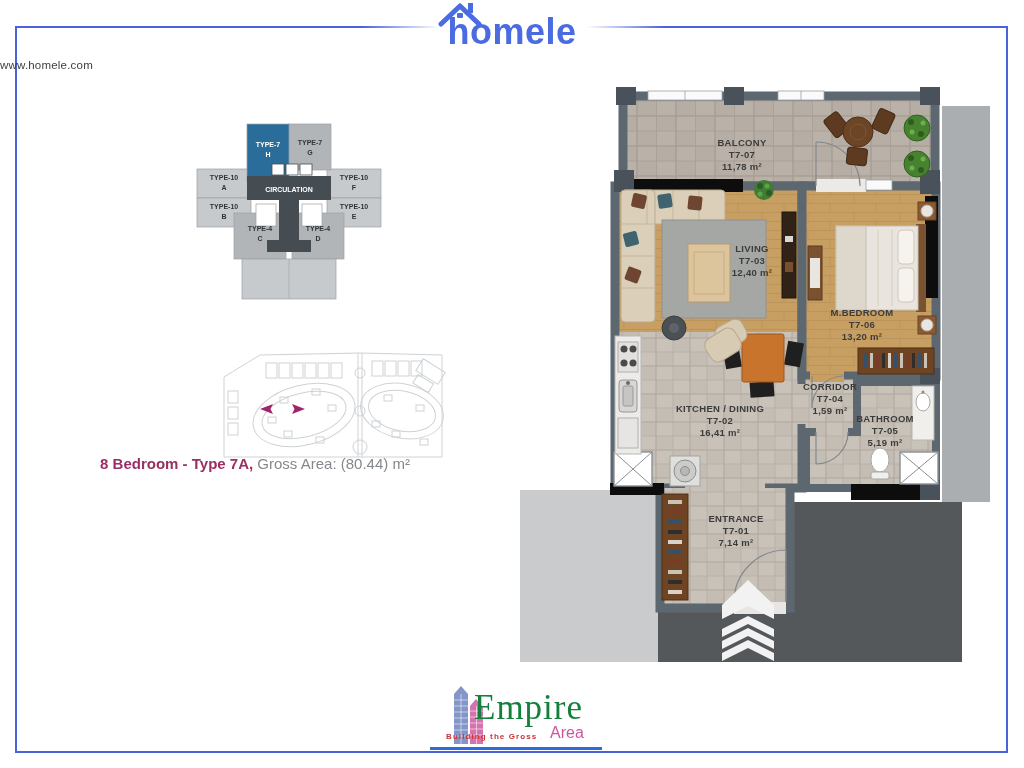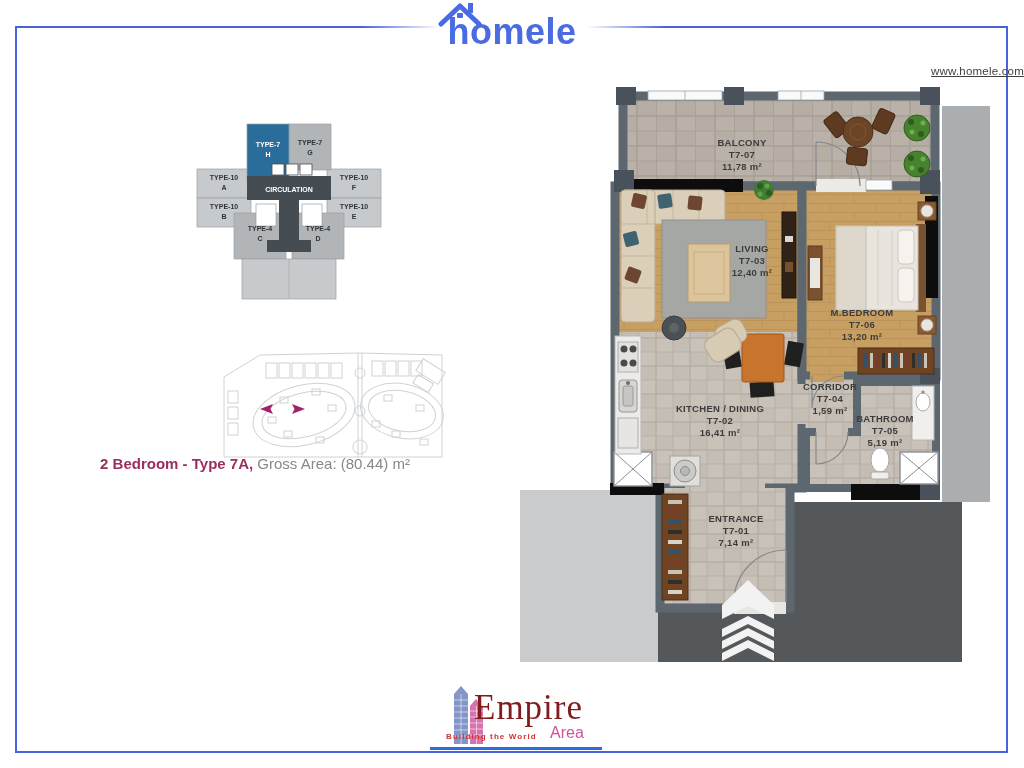--- a/index.html
+++ b/index.html
@@ -11,40 +11,40 @@
   .border-mask{position:absolute;left:448px;top:23px;width:130px;height:9px;background:#fff;}
   .border-fade-left{position:absolute;left:362px;top:23px;width:88px;height:9px;
         background:linear-gradient(to right,rgba(255,255,255,0),#fff 88%);}
   .border-fade-right{position:absolute;left:576px;top:23px;width:88px;height:9px;
         background:linear-gradient(to left,rgba(255,255,255,0),#fff 88%);}
   
   .brand{position:absolute;top:13px;left:0;right:0;text-align:center;}
   .brand-inner{position:relative;display:inline-block;}
   .brand-word{font-size:36px;font-weight:bold;color:#4a6be2;line-height:1.05;letter-spacing:.5px;}
   .roof{position:absolute;left:-9px;top:-13px;}
-  .brand-url{margin-top:14px;font-size:11.5px;color:#3f3f3f;letter-spacing:.2px;text-align:right;text-decoration:underline;}
+  .brand-url{margin-top:8px;font-size:11.5px;color:#3f3f3f;letter-spacing:.2px;text-align:left;}
   
   .keyplan{position:absolute;left:194px;top:112px;}
   .siteplan{position:absolute;left:220px;top:347px;}
   .title-block{position:absolute;left:15px;top:455px;width:480px;text-align:center;}
   .title-en{font-size:15px;color:#85898d;}
   .title-en .t-accent{color:#9b2e63;font-weight:bold;}
   .title-ar{margin-top:6px;font-size:15.5px;color:#9b2e63;direction:rtl;
         font-family:"DejaVu Sans",sans-serif;}
   
   .floorplan{position:absolute;left:520px;top:86px;}
   .room-label{font-family:"Liberation Sans",sans-serif;font-weight:bold;font-size:9.5px;
         fill:#3c3c3c;text-anchor:middle;letter-spacing:.3px;}
   .kp-label{font-family:"Liberation Sans",sans-serif;font-weight:bold;font-size:7px;
         fill:#2f3438;text-anchor:middle;}
   .kp-label-light{fill:#ffffff;}
   
   .footer-logo{position:absolute;left:430px;top:682px;width:175px;height:72px;}
   .empire-word{position:absolute;left:44px;top:6px;font-family:"Liberation Serif",serif;
-        font-size:35px;color:#7f1d1d;letter-spacing:1px;}
+        font-size:35px;color:#15803d;letter-spacing:1px;}
   .tagline{position:absolute;left:16px;top:50px;font-size:8px;font-weight:bold;
         letter-spacing:1.1px;color:#cc3333;white-space:nowrap;}
   .world-word{position:absolute;left:120px;top:42px;font-size:16px;color:#d0549d;}
   .blue-rule{position:absolute;left:0;top:65px;width:172px;height:3px;background:#2e6bdf;}
   .towers{position:absolute;left:12px;top:2px;}
 </style>
 </head>
 <body>
 
 <div class="page">
@@ -151,21 +151,21 @@
         <rect x="152" y="74" width="8" height="6"></rect>
     </g>
     <g fill="#a1246b">
       <path d="M40 62 l13 -5 -2.5 5 2.5 5 z"></path>
       <path d="M85 57 l-13 5 2.5 -5 -2.5 -5 z" transform="translate(0,5)"></path>
     </g>
   </svg>
 
   <div class="title-block">
     <div class="title-en">
-      <span class="t-accent">2 Bedroom - Type 7A,</span><span class="t-rest"> Gross Area: (80.44) m²</span>
+      <span class="t-accent">8 Bedroom - Type 7A,</span><span class="t-rest"> Gross Area: (80.44) m²</span>
     </div>
   </div>
 
   <svg class="floorplan" width="492" height="584" viewBox="0 0 492 584">
     <defs>
       <pattern id="tileBal" width="39" height="30" patternUnits="userSpaceOnUse">
         <rect width="39" height="30" fill="#b6aea5"></rect>
         <rect width="19.5" height="15" fill="#bab2a9"></rect>
           <rect x="19.5" y="15" width="19.5" height="15" fill="#bab2a9"></rect>
         <path d="M0 .4H39 M0 15H39 M0 29.6H39 M.4 0V30 M19.5 0V30 M38.6 0V30" stroke="#a69d94" stroke-width="0.8" fill="none"></path>
@@ -419,18 +419,18 @@
   <div class="footer-logo">
     <svg class="towers" width="48" height="62" viewBox="0 0 48 62">
       <polygon points="12,10 19,2 26,10" fill="#8496c9"></polygon>
       <rect x="12" y="10" width="14" height="50" fill="#8496c9"></rect>
       <path d="M12 16H26 M12 22H26 M12 28H26 M12 34H26 M12 40H26 M12 46H26 M12 52H26 M19 10V60" stroke="rgba(255,255,255,.55)" stroke-width="1"></path>
       <polygon points="28,22 34,15 40,22" fill="#d672ae"></polygon>
       <rect x="28" y="22" width="13" height="38" fill="#d672ae"></rect>
       <path d="M28 27H41 M28 33H41 M28 39H41 M28 45H41 M28 51H41 M34.5 22V60" stroke="rgba(255,255,255,.55)" stroke-width="1"></path>
     </svg>
     <div class="empire-word">Empire</div>
-    <div class="tagline">Building the World</div>
+    <div class="tagline">Building the Gross</div>
     <div class="world-word">Area</div>
     <div class="blue-rule"></div>
   </div>
 
 </div>
 
 </body></html>

